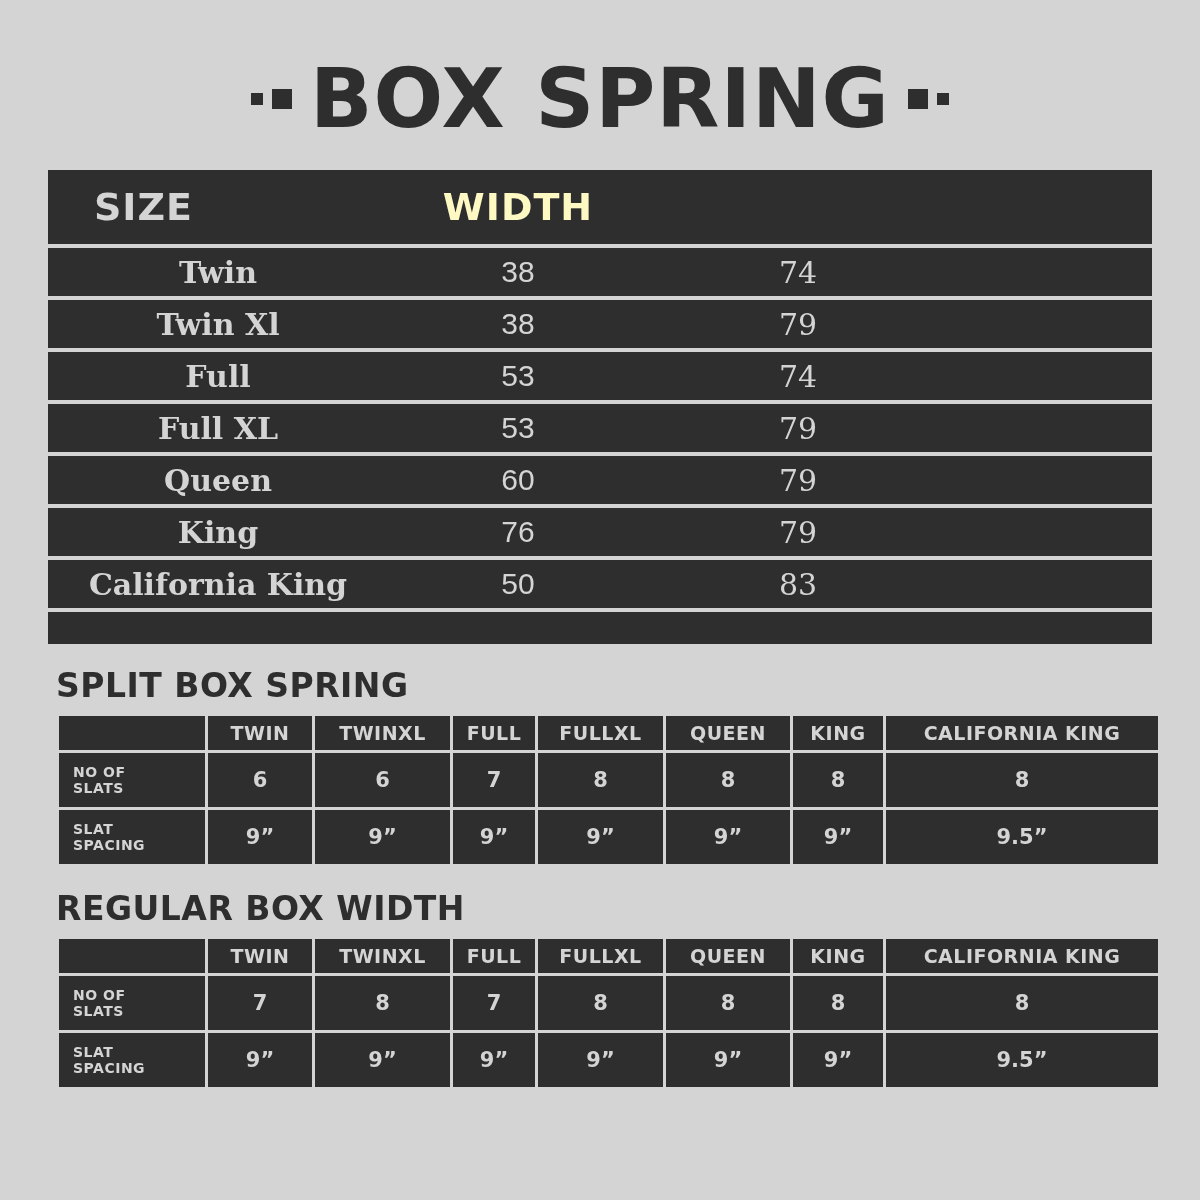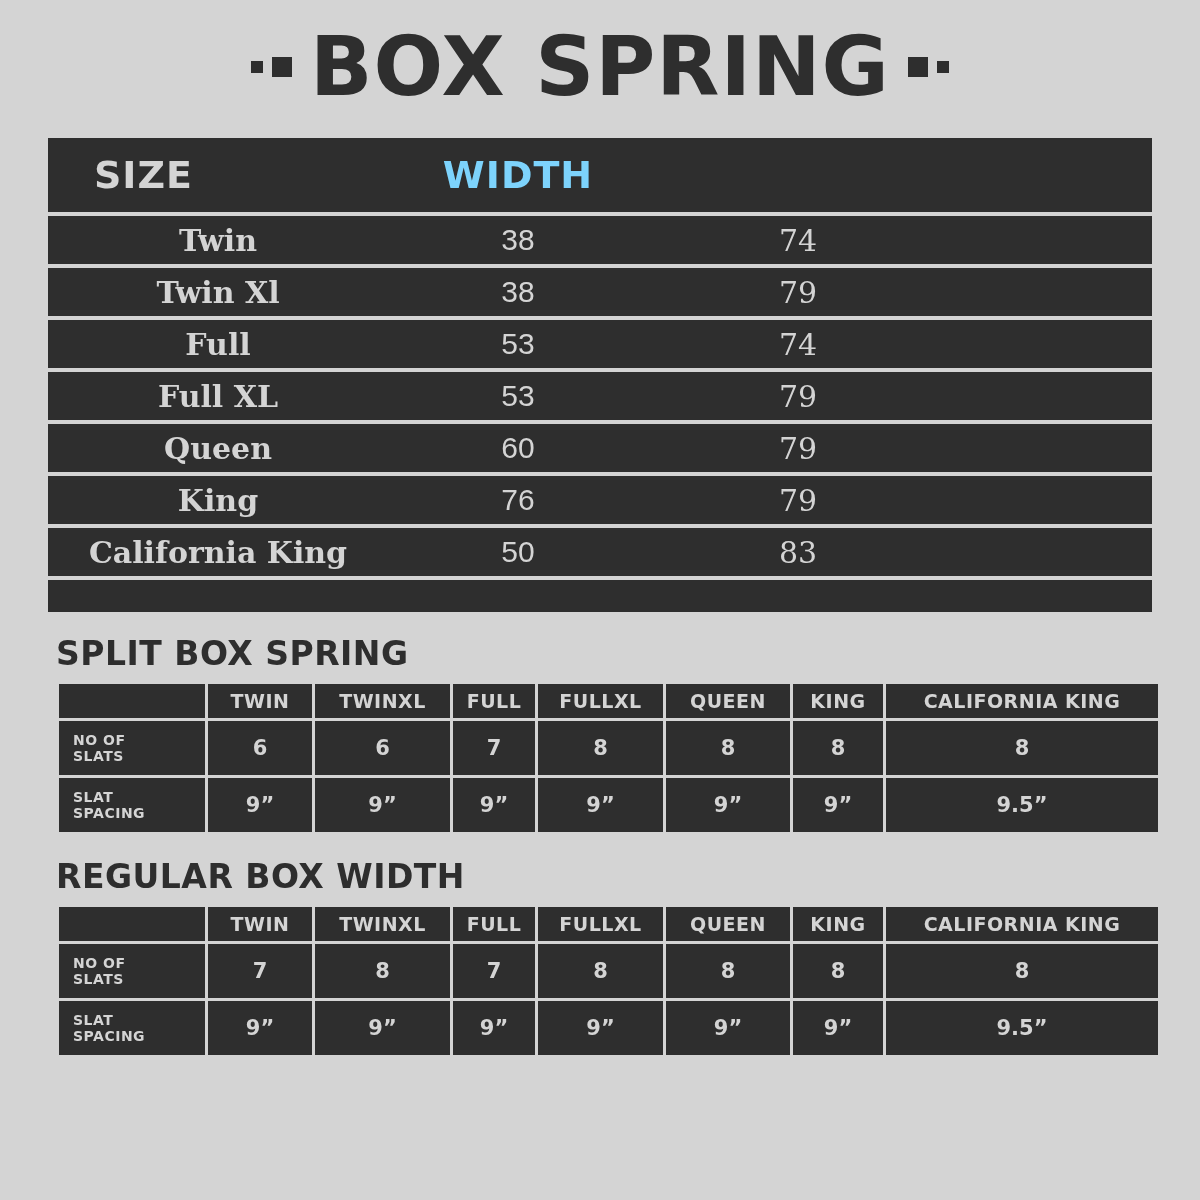--- a/index.html
+++ b/index.html
@@ -24,20 +24,21 @@
   }
 
   
   .title-row {
     display: flex;
     align-items: center;
     justify-content: center;
     gap: 18px;
     height: 128px;
     padding-top: 6px;
+    margin-top: 32px;
   }
   .title-text {
     font-family: "DejaVu Sans", sans-serif;
     font-weight: bold;
     font-size: 82px;
     letter-spacing: 1px;
     color: #2e2e2e;
     line-height: 1;
     white-space: nowrap;
   }
@@ -77,21 +78,21 @@
     letter-spacing: 1px;
     color: #d4d4d4;
   }
   .mt-head .c2, .mt-head .c3 {
     width: 260px;
     text-align: center;
     font-family: "DejaVu Sans", sans-serif;
     font-weight: bold;
     font-size: 38px;
     letter-spacing: 1px;
-    color: #7dd3fc;
+    color: #fef9c3;
   }
   .mt-head .c3 { width: 300px; }
 
   .mt-rows {
     padding: 0;
   }
   .mt-row {
     display: flex;
     align-items: center;
     height: 52px;

